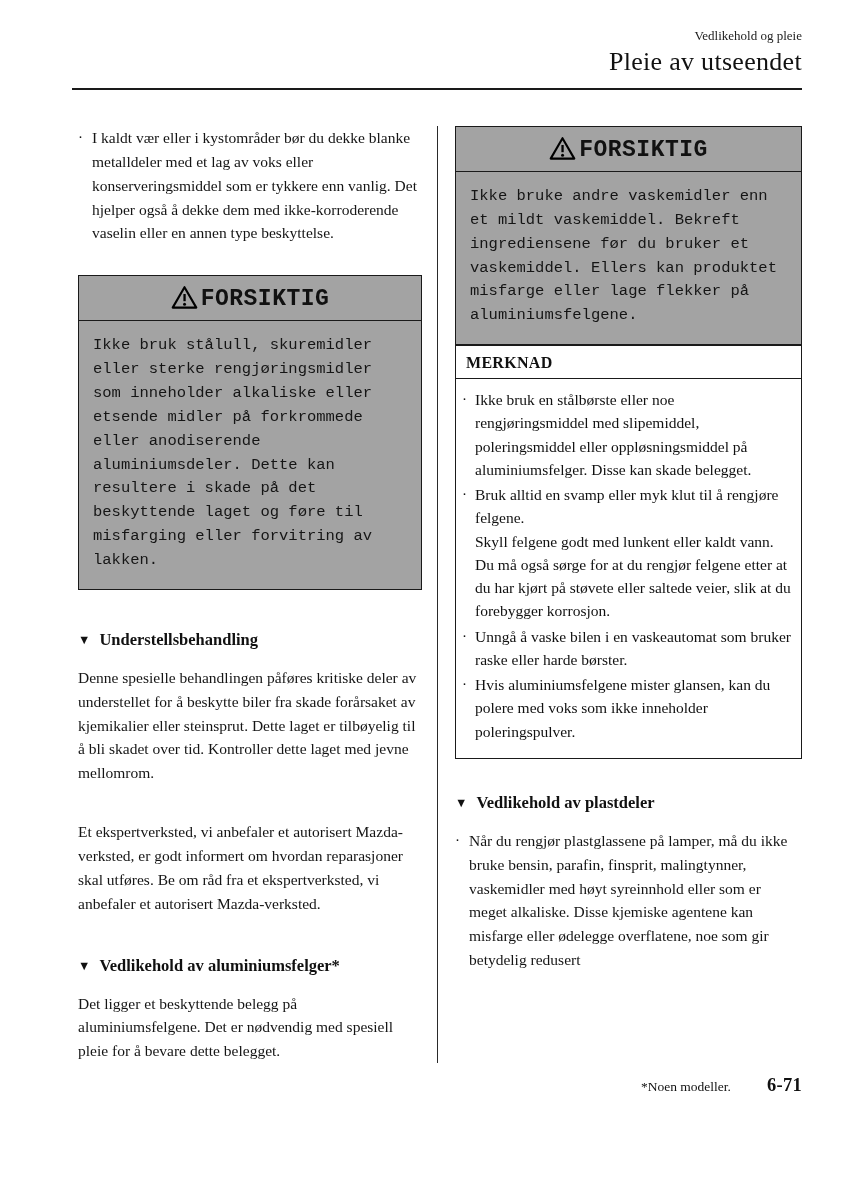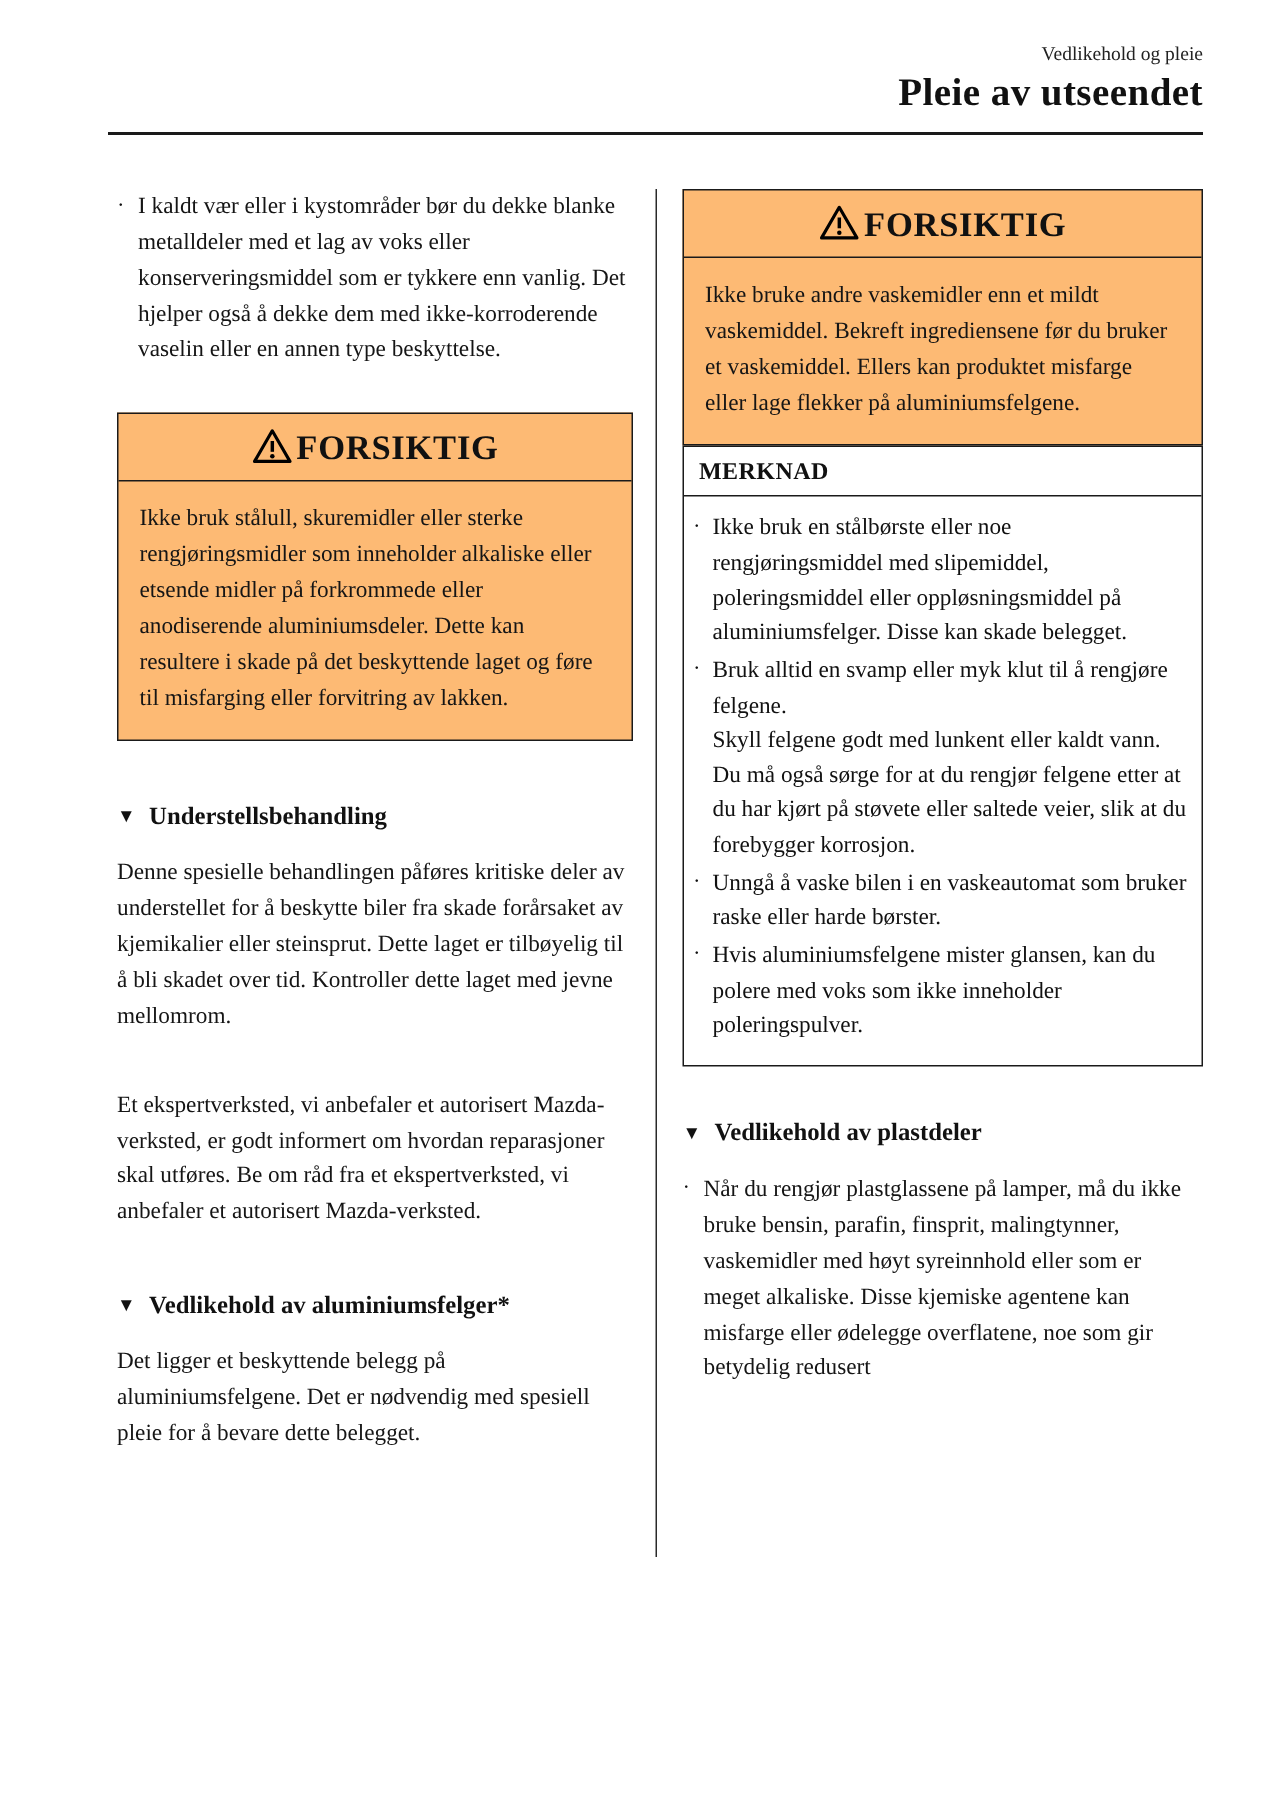--- a/index.html
+++ b/index.html
@@ -13,38 +13,38 @@
   .page {
     width: 847px; height: 1056px;
     padding: 28px 45px 18px 78px;
     display: flex; flex-direction: column;
     position: relative;
   }
 
   
   header { text-align: right; }
   .breadcrumb { font-size: 13px; color: #222; margin-bottom: 3px; }
-  .page-title { font-size: 26px; font-weight: bold; letter-spacing: 0.3px; margin-bottom: 11px; }
+  .page-title { font-size: 26px; font-weight: normal; letter-spacing: 0.3px; margin-bottom: 11px; }
   .header-rule { border-bottom: 2px solid #1a1a1a; margin-left: -6px; }
 
   
   .columns { flex: 1; display: flex; padding-top: 36px; align-items: stretch; }
   .col-left { width: 344px; }
   .divider { width: 1px; background: #2a2a2a; margin-left: 15px; }
   .col-right { flex: 1; margin-left: 17px; }
 
   .body-text, p { font-size: 15.5px; line-height: 1.54; color: #151515; }
 
   
   .bullet { display: flex; }
   .bullet .dot { flex: none; width: 14px; font-size: 15px; line-height: 1.54; }
   .bullet .bullet-text { flex: 1; }
 
   
-  .caution-box { border: 1.5px solid #1a1a1a; background: #fdba74; }
+  .caution-box { border: 1.5px solid #1a1a1a; background: #a3a3a3; font-family: Liberation Mono, monospace; }
   .caution-head {
     display: flex; justify-content: center; align-items: center;
     padding: 8px 0 6px; border-bottom: 1.5px solid #1a1a1a;
   }
   .caution-title { font-size: 23px; font-weight: bold; letter-spacing: 0.5px; }
   .warning-icon { margin-right: 3px; position: relative; top: 1px; }
   .caution-body { padding: 13px 15px 16px 14px; }
 
   
   .note-box { border: 1.5px solid #1a1a1a; }
@@ -177,14 +177,18 @@
       </div>
 
       <div class="bullet para">
         <span class="dot">·</span>
         <span class="bullet-text body-text">Når du rengjør plastglassene på lamper, må du ikke bruke bensin, parafin, finsprit, malingtynner, vaskemidler med høyt syreinnhold eller som er meget alkaliske. Disse kjemiske agentene kan misfarge eller ødelegge overflatene, noe som gir betydelig redusert</span>
       </div>
 
     </div>
   </div>
 
+  <footer>
+    <span class="footnote">*Noen modeller.</span>
+    <span class="page-number">6-71</span>
+  </footer>
 
 </div>
 
 </body></html>

